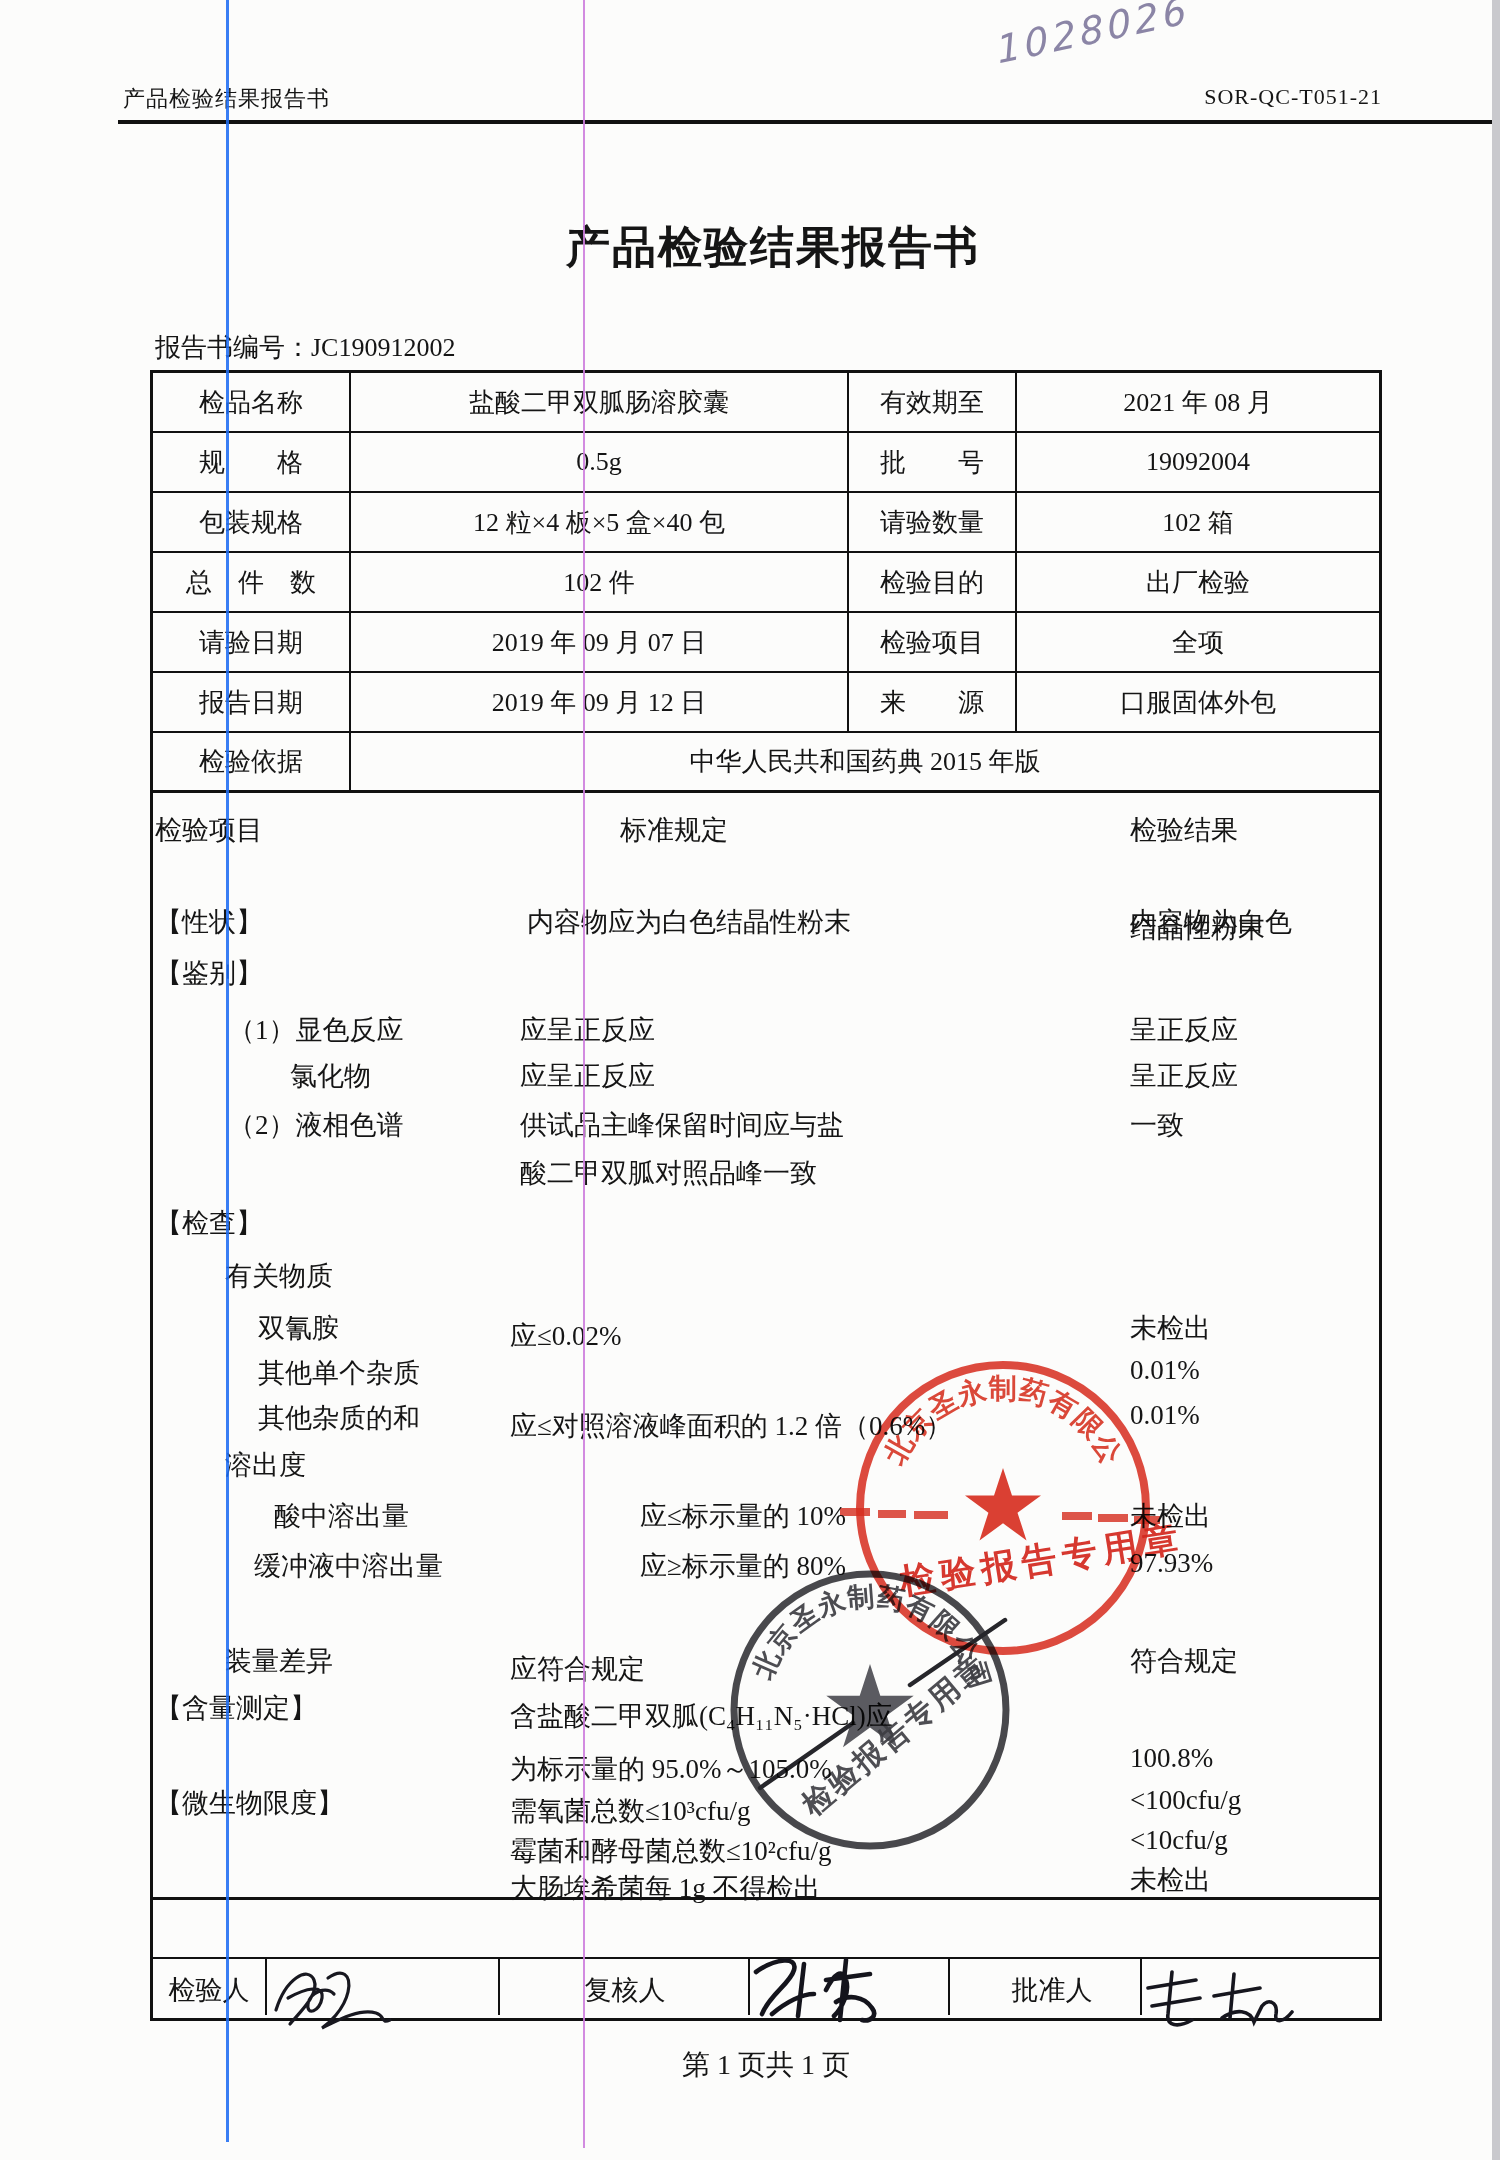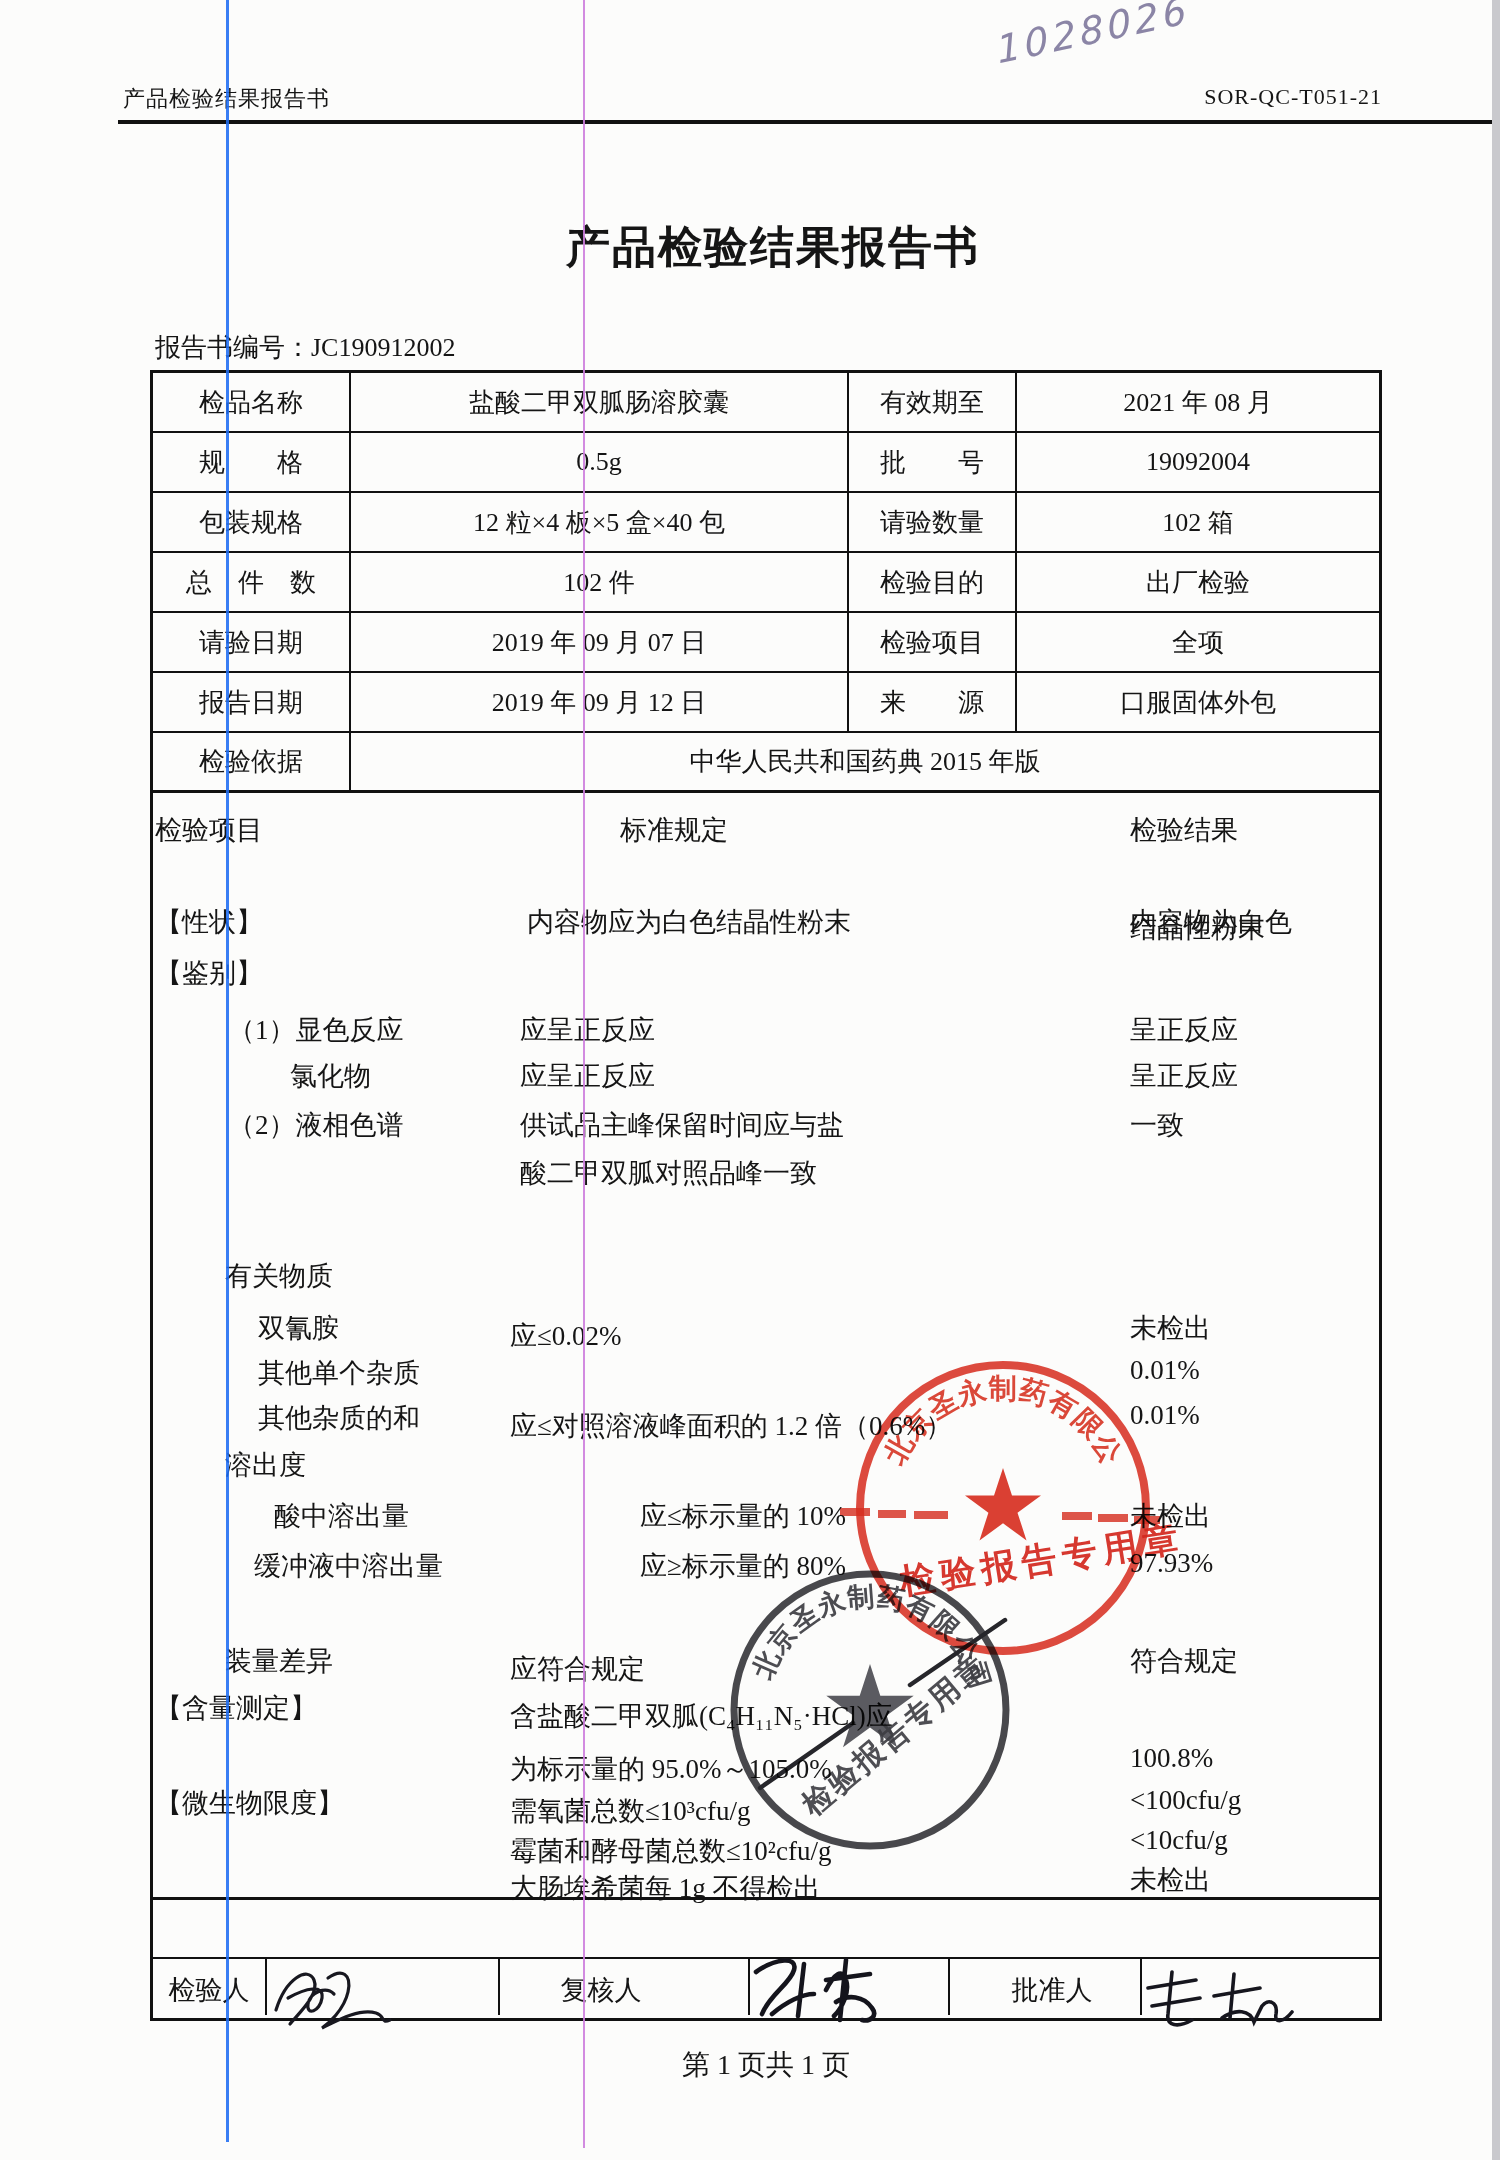--- a/index.html
+++ b/index.html
@@ -128,20 +128,23 @@
     <span class="rr">呈正反应</span>
   </div>
   <div class="row" style="top:1107px">
     <span class="ri4">（2）液相色谱</span>
     <span class="rs2">供试品主峰保留时间应与盐</span>
     <span class="rr">一致</span>
   </div>
   <div class="row" style="top:1155px">
     <span class="rs2">酸二甲双胍对照品峰一致</span>
   </div>
+  <div class="row" style="top:1205px">
+    <span class="ri1">【检查】</span>
+  </div>
   <div class="row" style="top:1258px">
     <span class="ri2">有关物质</span>
   </div>
   <div class="row" style="top:1310px">
     <span class="ri3">双氰胺</span>
     <span class="rs1">应≤0.02%</span>
     <span class="rr">未检出</span>
   </div>
   <div class="row" style="top:1355px">
     <span class="ri3">其他单个杂质</span>
@@ -195,21 +198,21 @@
   <div class="hline" style="top:1897px;height:3px"></div>
   <div class="hline" style="top:1957px;height:2px"></div>
 
 
   <div class="vline" style="left:265px"></div>
   <div class="vline" style="left:498px"></div>
   <div class="vline" style="left:748px"></div>
   <div class="vline" style="left:948px"></div>
   <div class="vline" style="left:1140px"></div>
   <div class="sig-label" style="left:153px;width:112px">检验人</div>
-  <div class="sig-label" style="left:498px;width:206px">复核人</div>
+  <div class="sig-label" style="left:522px;width:206px">复核人</div>
   <div class="sig-label" style="left:948px;width:208px">批准人</div>
 
   <div class="outer-box"></div>
 
   <div class="footer">第 1 页共 1 页</div>
 
   <svg class="stamp" style="left:830px;top:1350px" width="380" height="330" viewBox="0 0 380 330">
     <defs>
       <path id="redArc" d="M 69.6,120.4 A 110,110 0 0 1 276.4,120.4" fill="none"></path>
     </defs>

